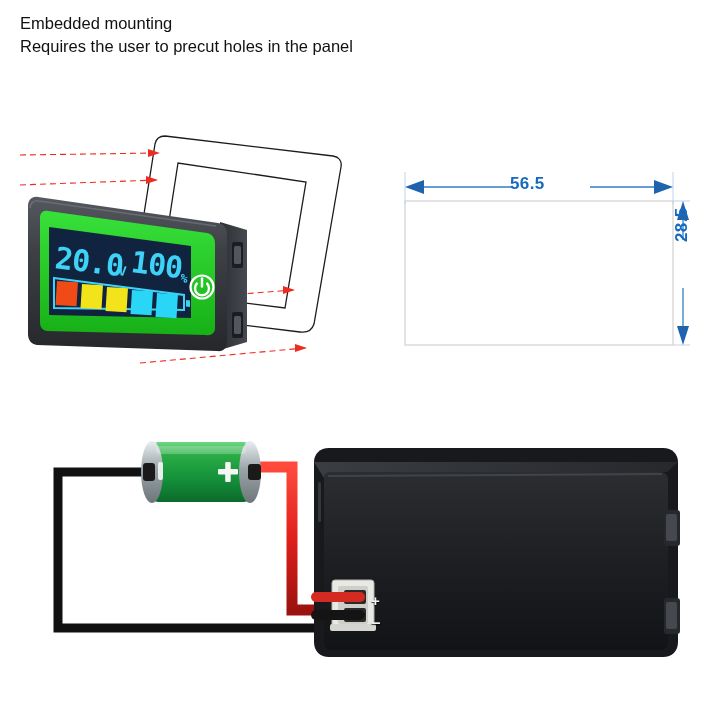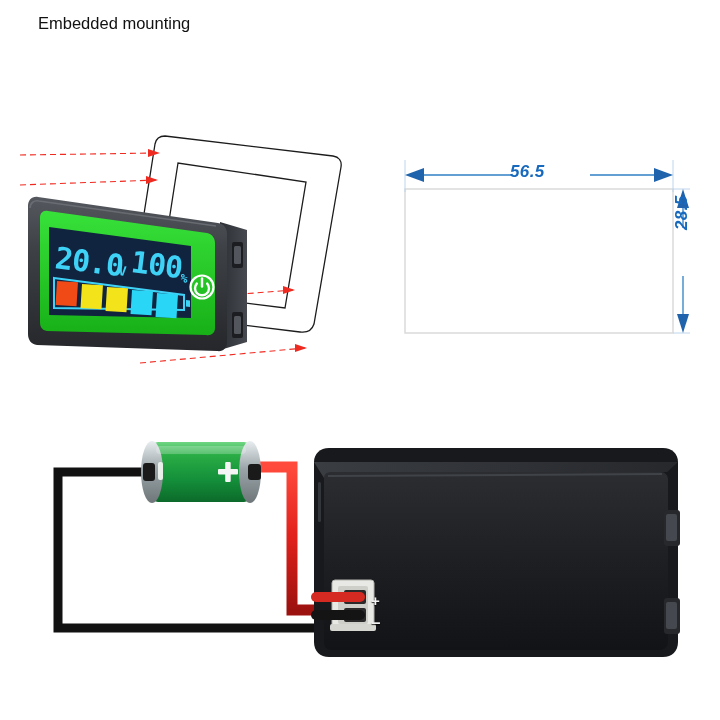--- a/index.html
+++ b/index.html
@@ -12,21 +12,21 @@
     height: 720px;
     position: relative;
     overflow: hidden;
     font-family: "Liberation Sans", sans-serif;
     -webkit-font-smoothing: antialiased;
   }
 
   
   #heading {
     position: absolute;
-    left: 38px;
+    left: 20px;
     top: 12px;
     width: 480px;
   }
   #heading .line {
     font-size: 16.5px;
     line-height: 23px;
     color: #111111;
     white-space: nowrap;
   }
 
@@ -37,24 +37,23 @@
     top: 120px;
     width: 360px;
     height: 250px;
   }
   #panel-illustration svg { display: block; }
 
   
   #dimension-drawing {
     position: absolute;
     left: 390px;
-    top: 148px;
+    top: 160px;
     width: 320px;
     height: 200px;
-    font-style: italic;
   }
   #dimension-drawing svg { display: block; }
   .dim-label {
     position: absolute;
     color: #1769bd;
     font-size: 17px;
     font-weight: 600;
     letter-spacing: .4px;
   }
   #dim-width-label { left: 120px; top: 14px; }
@@ -82,20 +81,21 @@
     text-shadow: 0 1px 1px rgba(0,0,0,.8);
   }
   #conn-plus { left: 341px; top: 162px; }
   #conn-minus { left: 341px; top: 183px; font-size: 17px; }
 </style>
 </head>
 <body>
 
 <div id="heading">
   <div class="line">Embedded mounting</div>
+  <div class="line">Requires the user to precut holes in the panel</div>
 </div>
 
 <div id="panel-illustration">
   <svg width="360" height="250" viewBox="0 0 360 250" xmlns="http://www.w3.org/2000/svg">
     <defs>
       <linearGradient id="bodyGrad" x1="0" y1="0" x2="0" y2="1">
         <stop offset="0" stop-color="#55585e"></stop>
         <stop offset="0.35" stop-color="#3d4045"></stop>
         <stop offset="1" stop-color="#25272b"></stop>
       </linearGradient>

